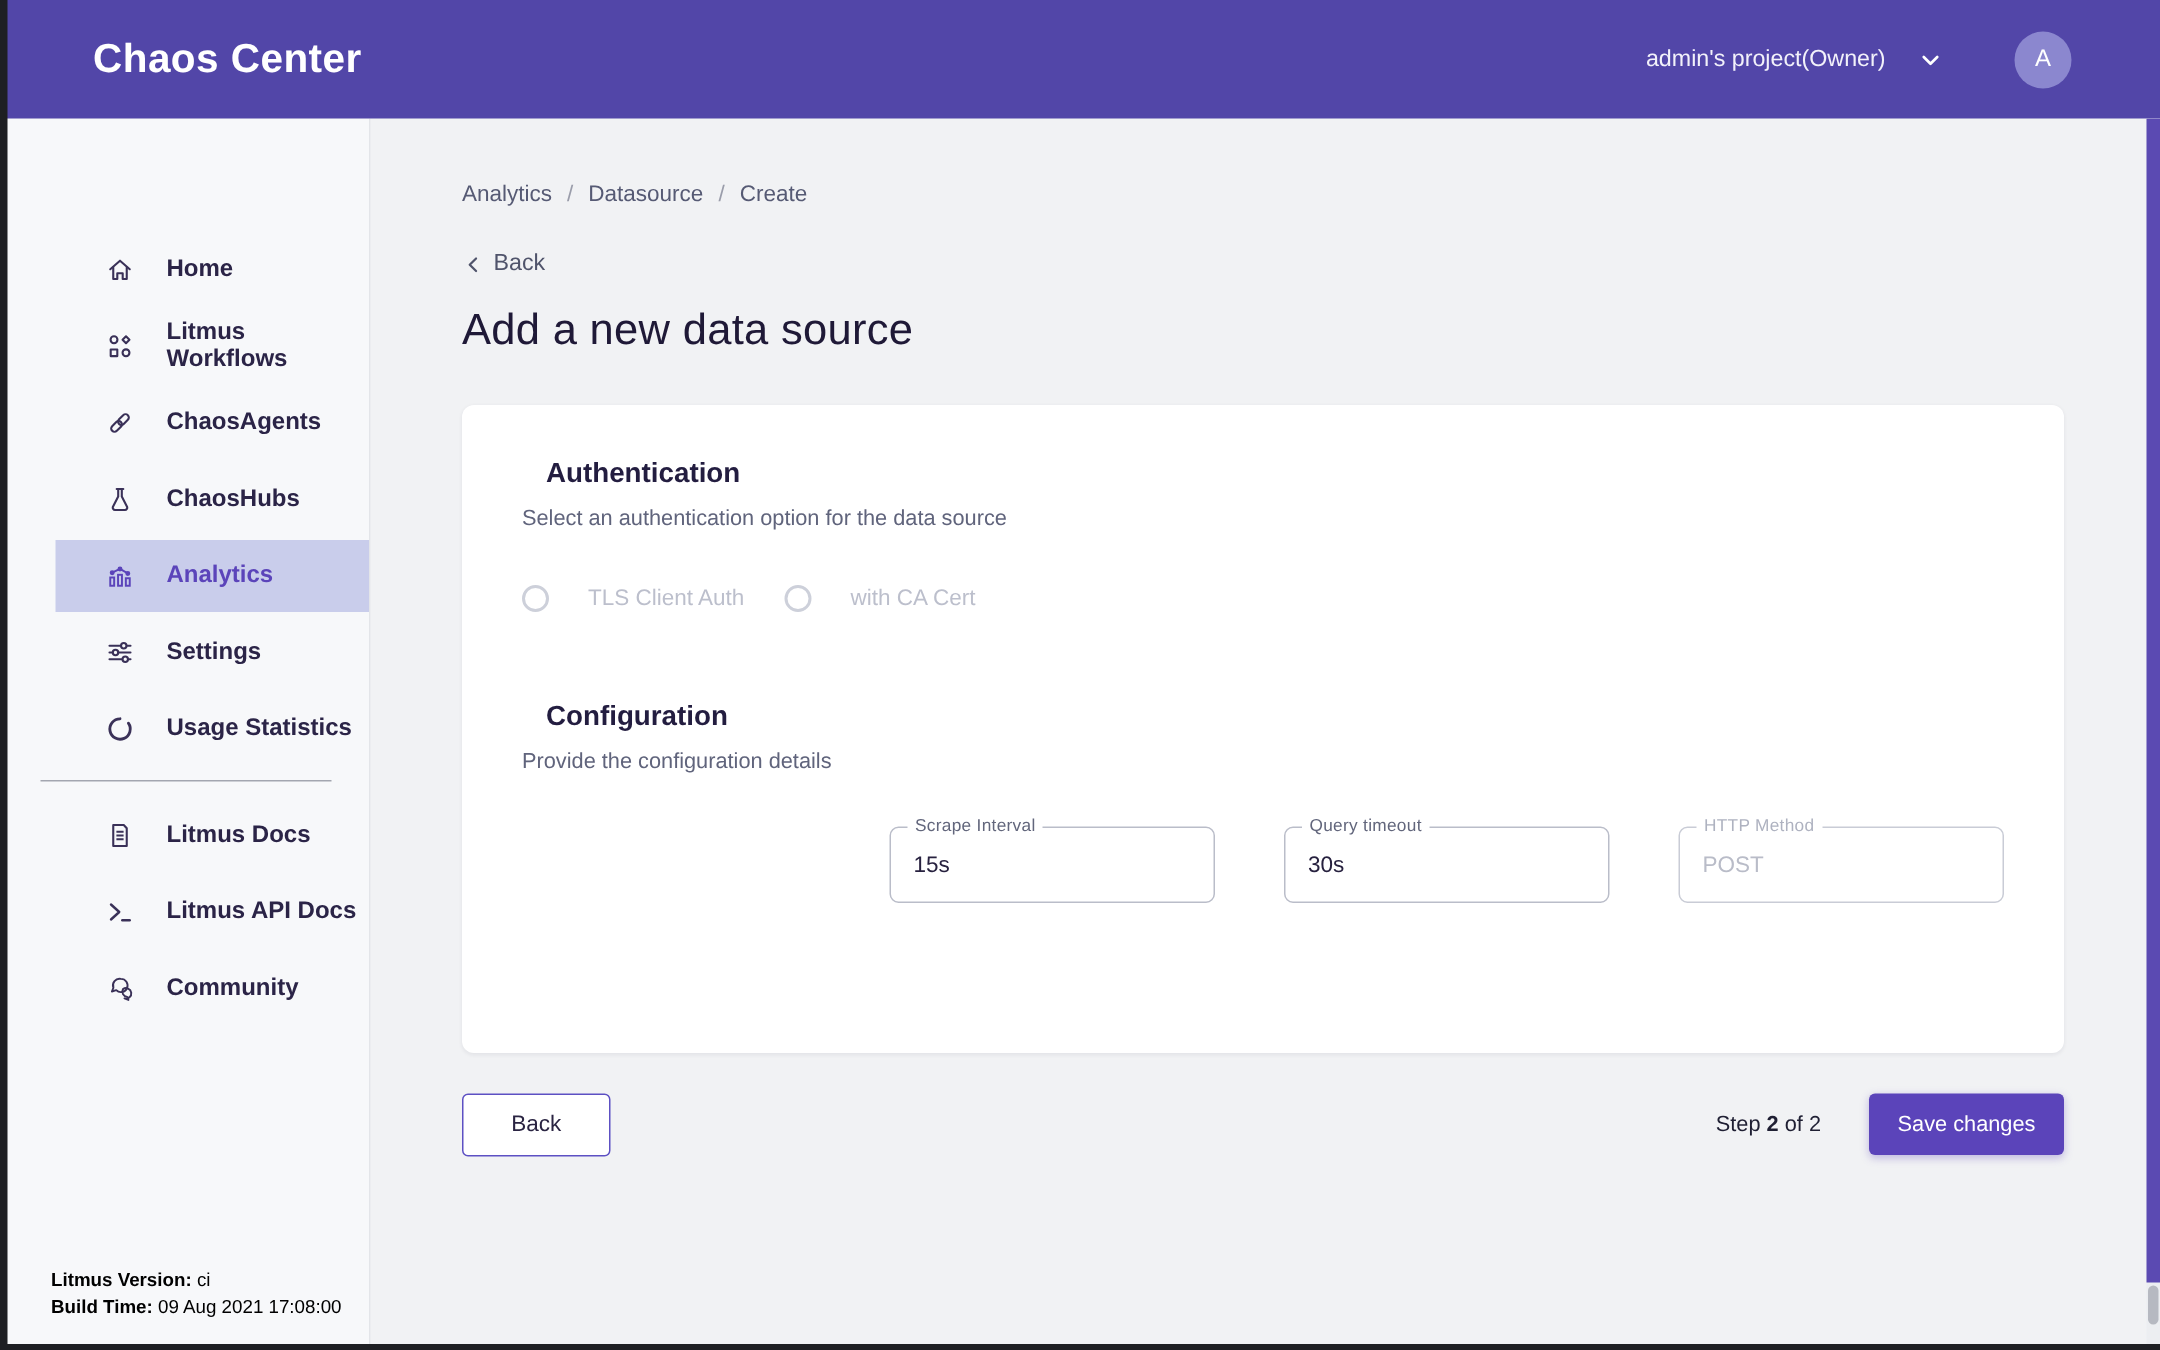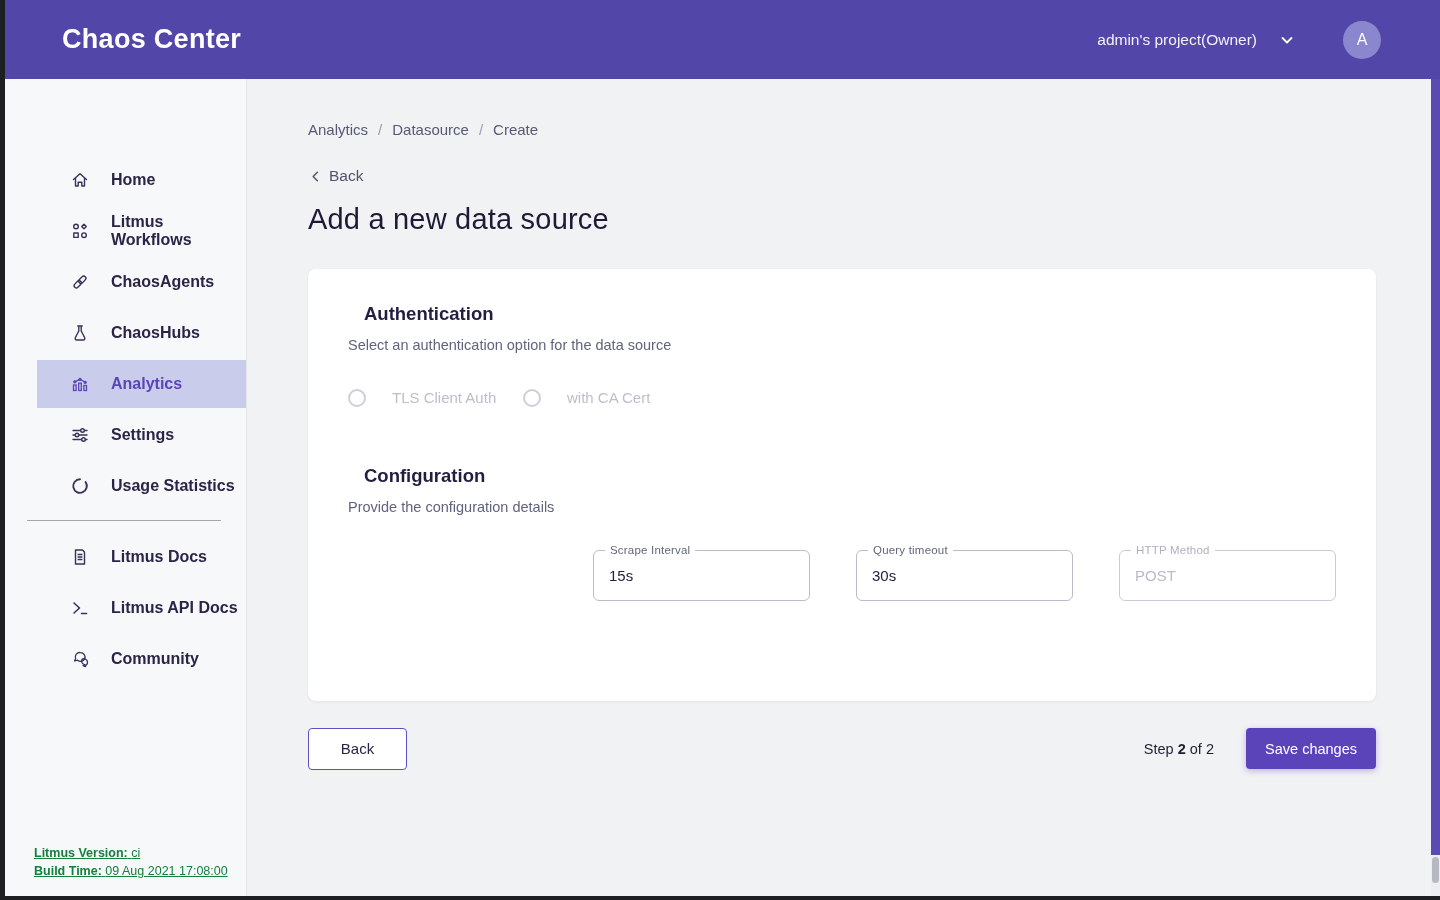--- a/index.html
+++ b/index.html
@@ -29,21 +29,21 @@
              border-right:1px solid #e3e5e9; z-index:30; }
   .nav { padding-top:77px; }
   .nav-item { height:48px; margin-bottom:3px; display:flex; align-items:center; padding-left:33px;
               cursor:pointer; color:#2e2649;margin-left:37px; }
   .nav-item .nicon { width:20px; height:20px; margin-right:21px; color:#3a3158; flex:0 0 20px; }
   .nav-item .nlabel { font-size:16px; font-weight:600; color:#2b2447; }
   .nav-item.active { background:#c9cdeb; }
   .nav-item.active .nlabel { color:#5b44ba; }
   .nav-item.active .nicon { color:#5b44ba; }
   .nav-divider { height:1px; background:#a3a6b0; margin:10px 25px 12px 27px; }
-  .version { position:absolute; left:34px; bottom:16px; font-size:12.5px; color:#15803d; line-height:18px;text-decoration:underline; }
+  .version { position:absolute; left:34px; bottom:16px; font-size:12.5px; color:#000000; line-height:18px; }
   .version b { font-weight:700; }
 
   
   .main { position:absolute; top:79px; left:248px; width:1184px; height:817px; background:#f1f2f4;
           padding:42px 0 0 60px; }
   .breadcrumb { font-size:15px; color:#565a74; display:flex; gap:10px; align-items:center; }
   .breadcrumb .sep { color:#9a9daa; }
   .crumb { cursor:pointer; }
   .back-link { margin-top:29px; display:inline-flex; align-items:center; gap:6px; font-size:15.5px;
                color:#50546b; cursor:pointer; }

